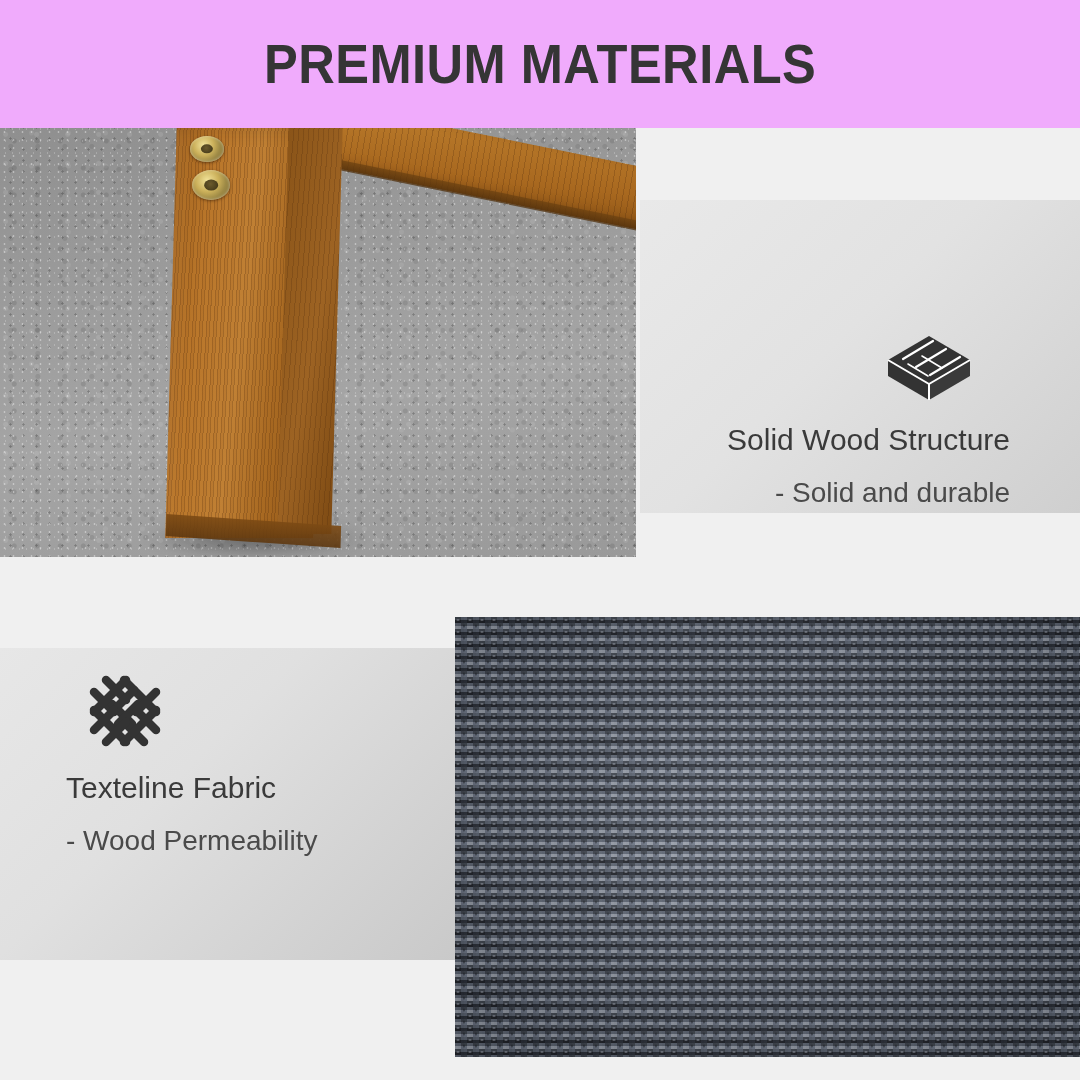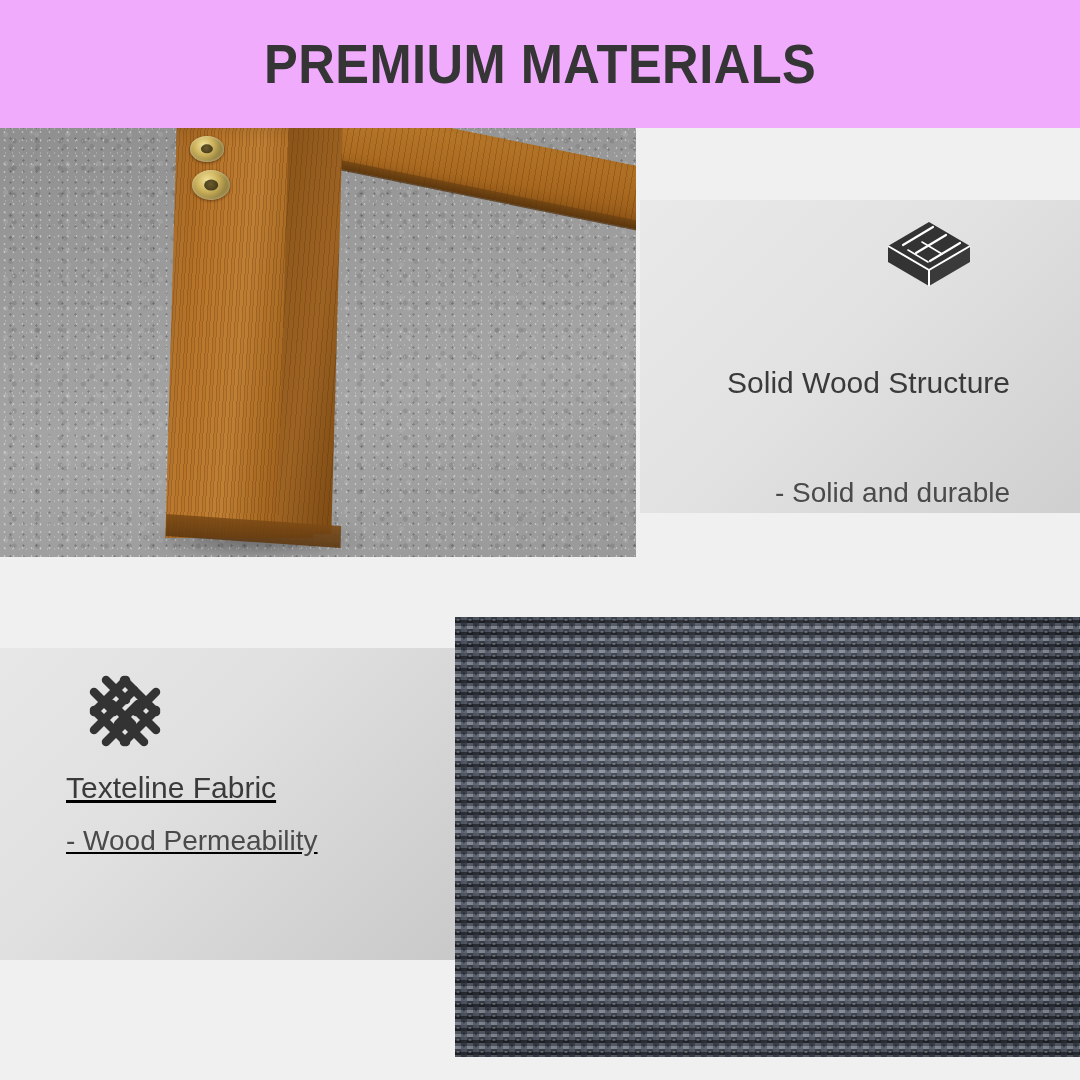--- a/index.html
+++ b/index.html
@@ -192,33 +192,32 @@
   .panel {
     position: absolute;
     display: flex;
     flex-direction: column;
   }
   #wood-panel {
     left: 640px; top: 200px;
     width: 440px; height: 313px;
     background: linear-gradient(135deg, #e9e9e9 0%, #e2e2e2 45%, #cfcfcf 100%);
     align-items: flex-end;
-    justify-content: space-between;
+    justify-content: flex-end;
     padding: 18px 70px 0 0;
     box-sizing: border-box;
   }
   #fabric-panel {
     left: 0; top: 648px;
     width: 455px; height: 312px;
     background: linear-gradient(135deg, #e7e7e7 0%, #e0e0e0 40%, #c9c9c9 100%);
     align-items: flex-start;
     justify-content: flex-start;
     padding: 22px 16px 0 66px;
     box-sizing: border-box;
-    text-decoration: underline;
   }
 
   .feature-icon {
     display: block;
     margin-bottom: 10px;
   }
   #wood-panel .feature-icon { margin-right: 38px; }
   #fabric-panel .feature-icon { margin-left: 18px; }
 
   .feature-heading {

